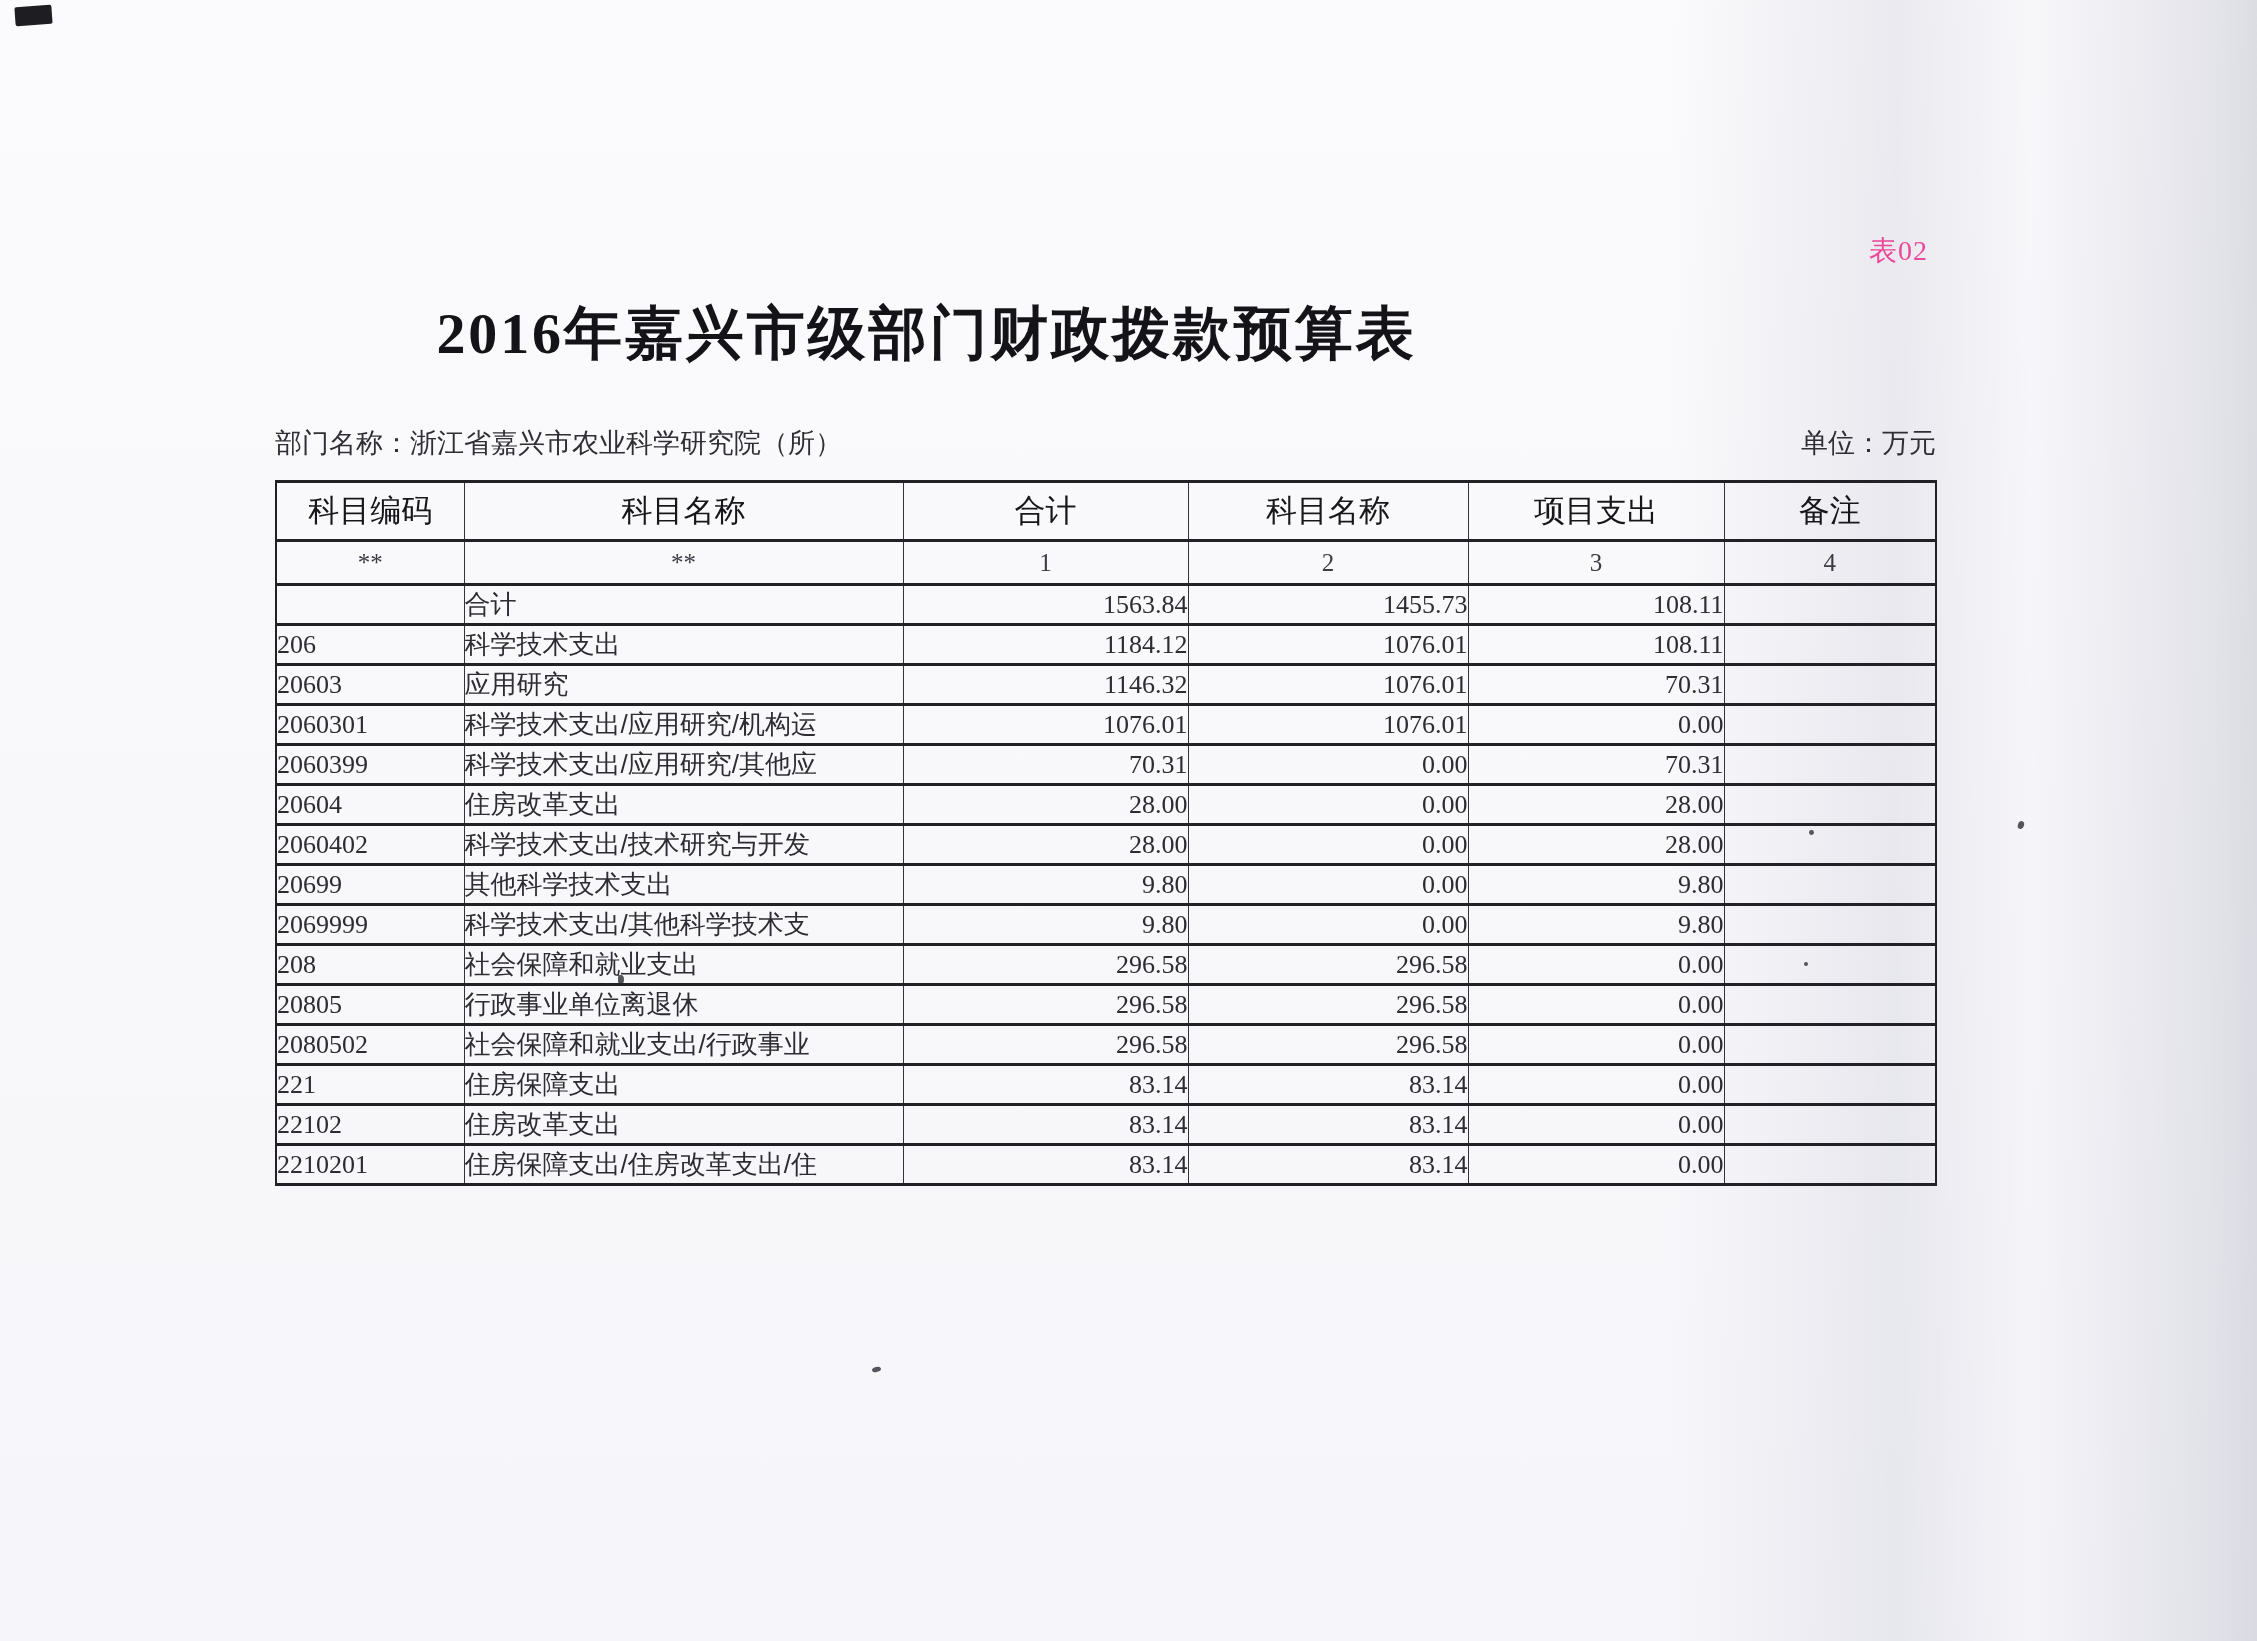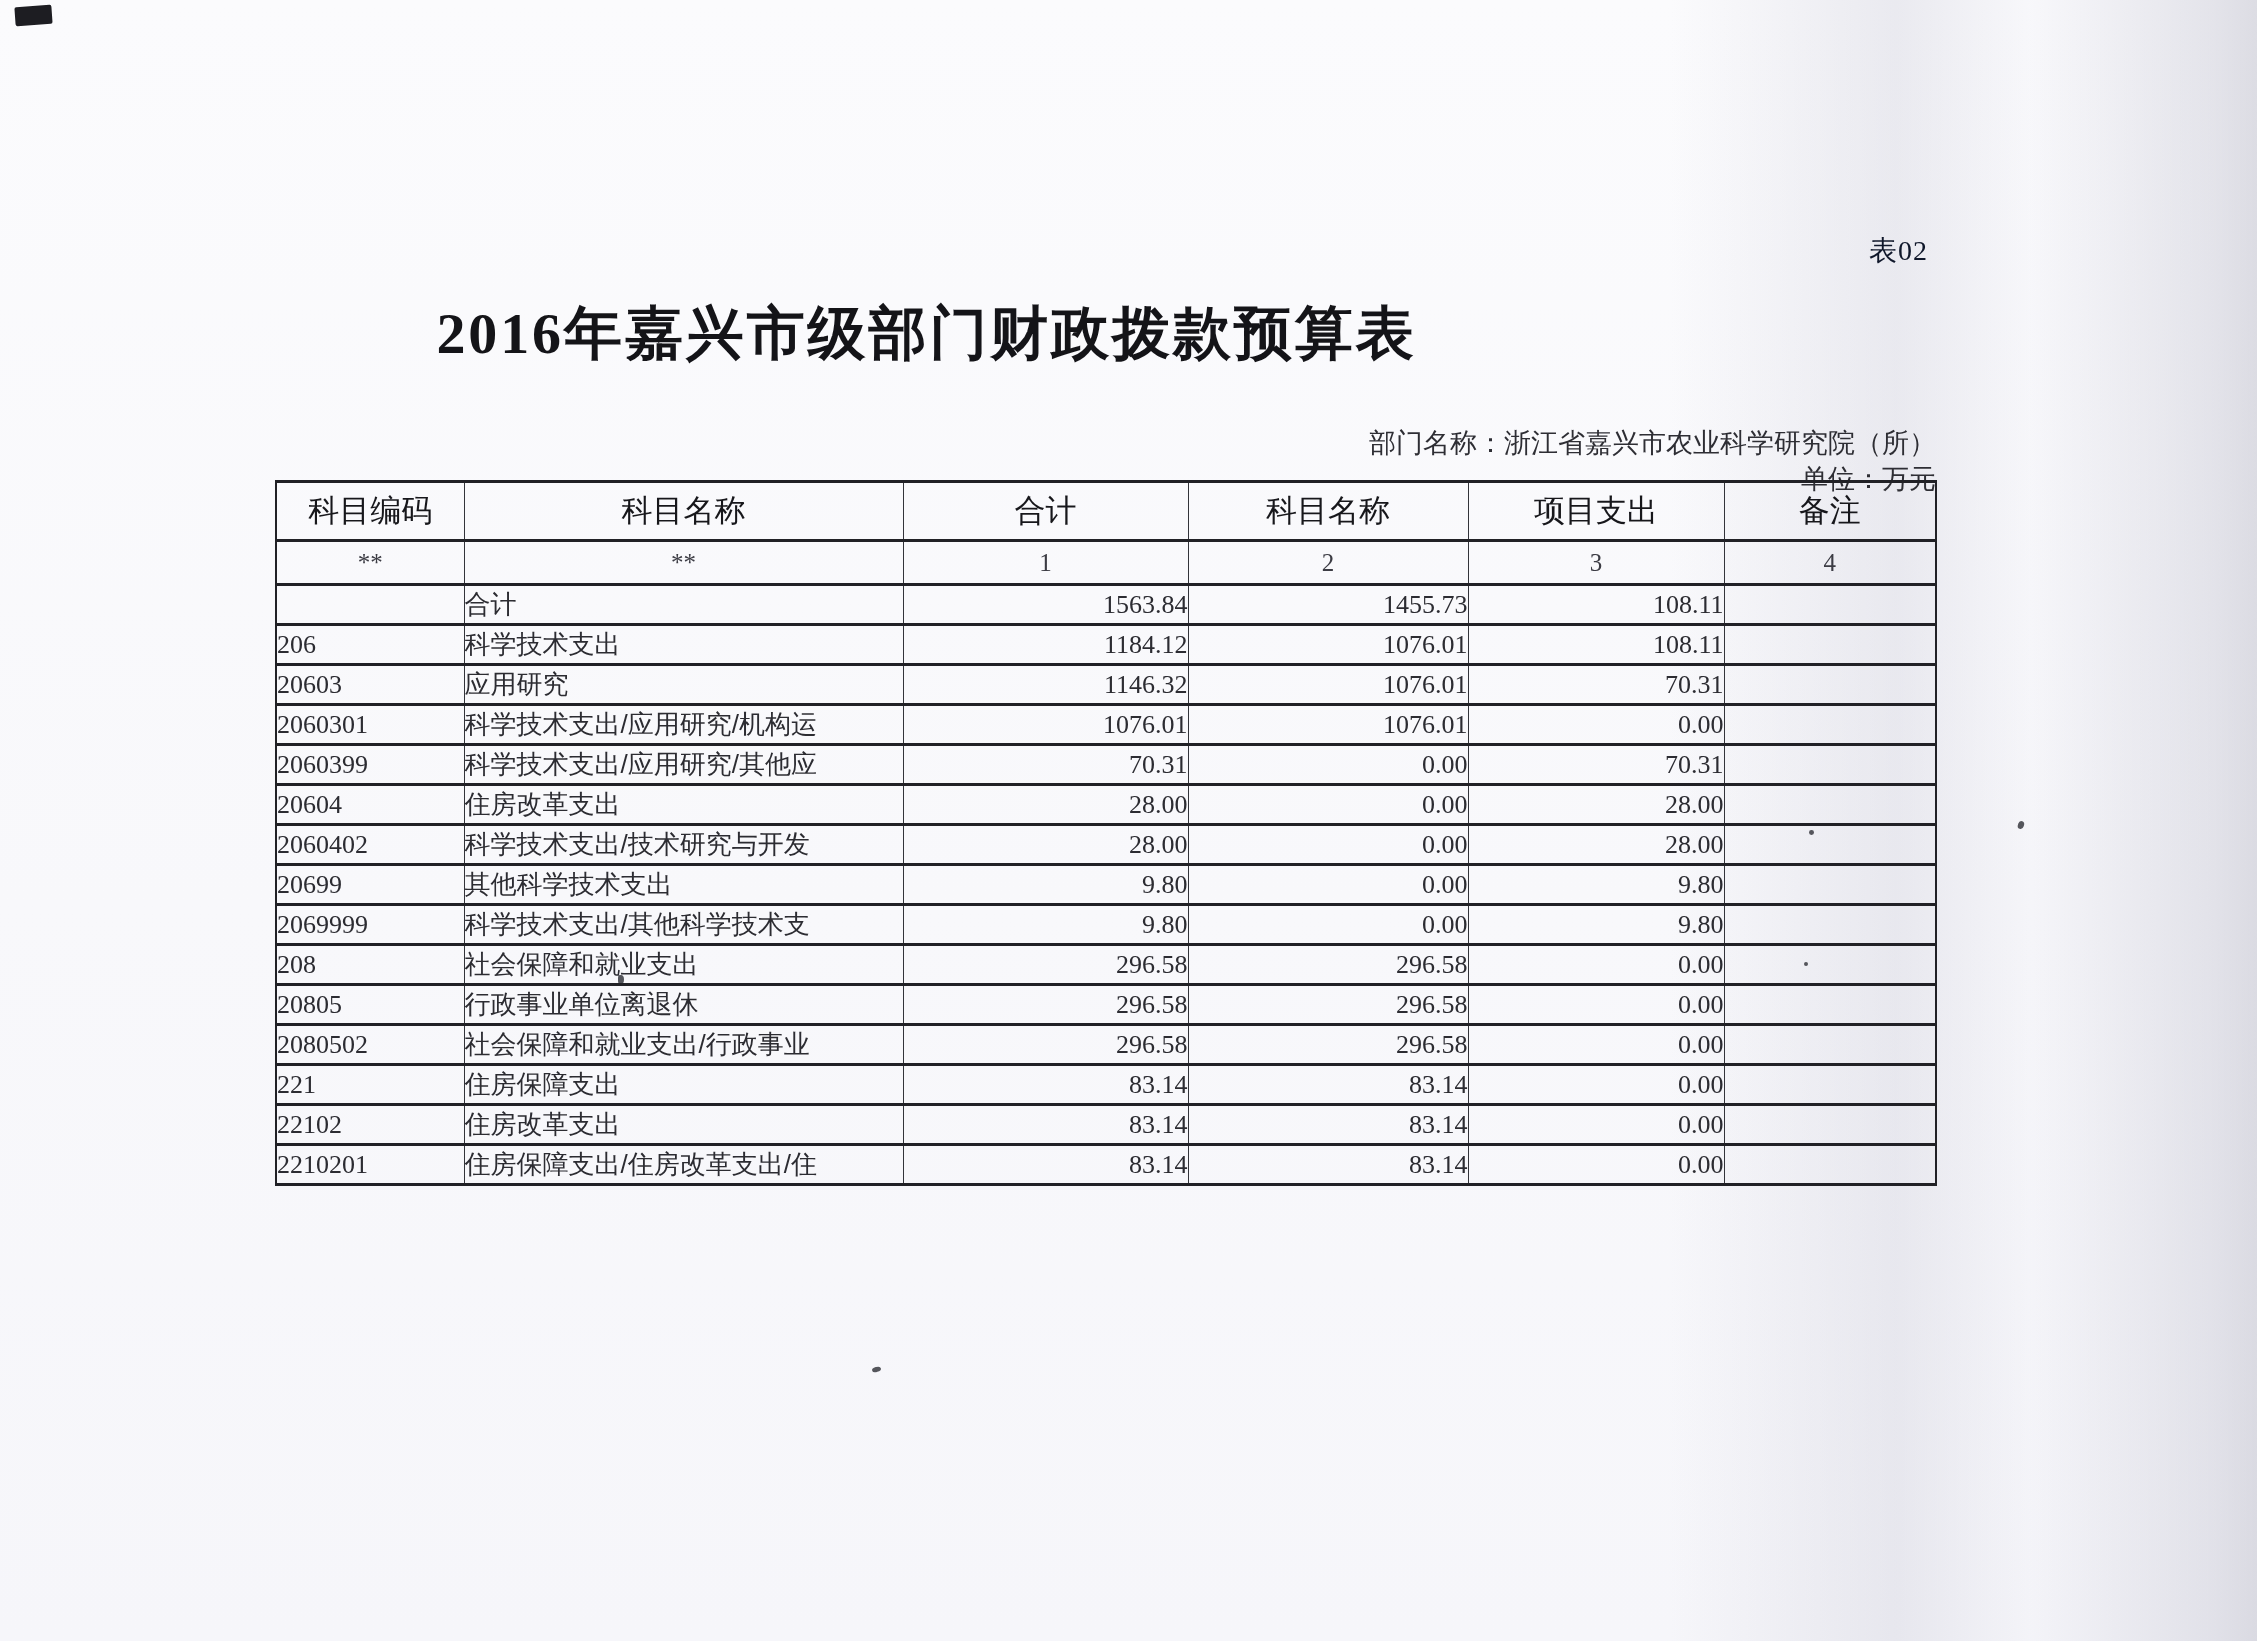--- a/index.html
+++ b/index.html
@@ -6,24 +6,24 @@
   body{
     width:2257px;height:1641px;position:relative;overflow:hidden;
     font-family:"Liberation Serif","DejaVu Serif",serif;
     color:#2b2b2b;
     background:
       linear-gradient(90deg, rgba(214,214,224,0) 74%, rgba(206,206,218,.38) 84%, rgba(232,232,240,.18) 90%, rgba(200,200,212,.45) 98%, rgba(190,190,202,.5) 100%),
       linear-gradient(180deg,#fbfbfd 0%,#f8f8fb 55%,#f6f6fa 100%);
   }
   .speck{position:absolute;background:#55565c;border-radius:50%;}
   #corner-mark{position:absolute;left:15.4px;top:5.8px;width:37px;height:19.3px;background:#1d1d22;transform:rotate(-4deg);border-radius:1.9px;}
-  #sheet-tag{position:absolute;left:1869px;top:232px;font-size:28px;letter-spacing:1px;color:#0f172a;}
+  #sheet-tag{position:absolute;left:1869px;top:232px;font-size:28px;letter-spacing:1px;color:#ec4899;}
   #doc-title{position:absolute;left:0;top:295px;width:1853px;text-align:center;
     font-size:58px;font-weight:700;letter-spacing:2.9px;color:#141418;}
-  #meta-row{position:absolute;left:275px;top:425px;width:1661px;display:flex;justify-content:space-between;align-items:flex-end;flex-direction:column;}
+  #meta-row{position:absolute;left:275px;top:425px;width:1661px;display:flex;justify-content:space-between;align-items:flex-end;}
   #meta-row .meta{font-size:27px;color:#2e2e34;}
   #budget-table{position:absolute;left:275px;top:480px;border-collapse:collapse;table-layout:fixed;width:1661px;background:transparent;}
   #budget-table td,#budget-table th{
     border-left:1.9px solid #33343a;border-right:1.9px solid #33343a;
     border-top:3.9px solid #212126;border-bottom:3.9px solid #212126;
     padding:0;overflow:hidden;white-space:nowrap;font-weight:normal;
   }
   #budget-table{border:2.9px solid #212126;padding-left:20px;}
   tr.hdr th{height:56px;font-size:31px;font-weight:700;text-align:center;color:#17171b;
     font-family:"Liberation Sans","DejaVu Sans",sans-serif;}

